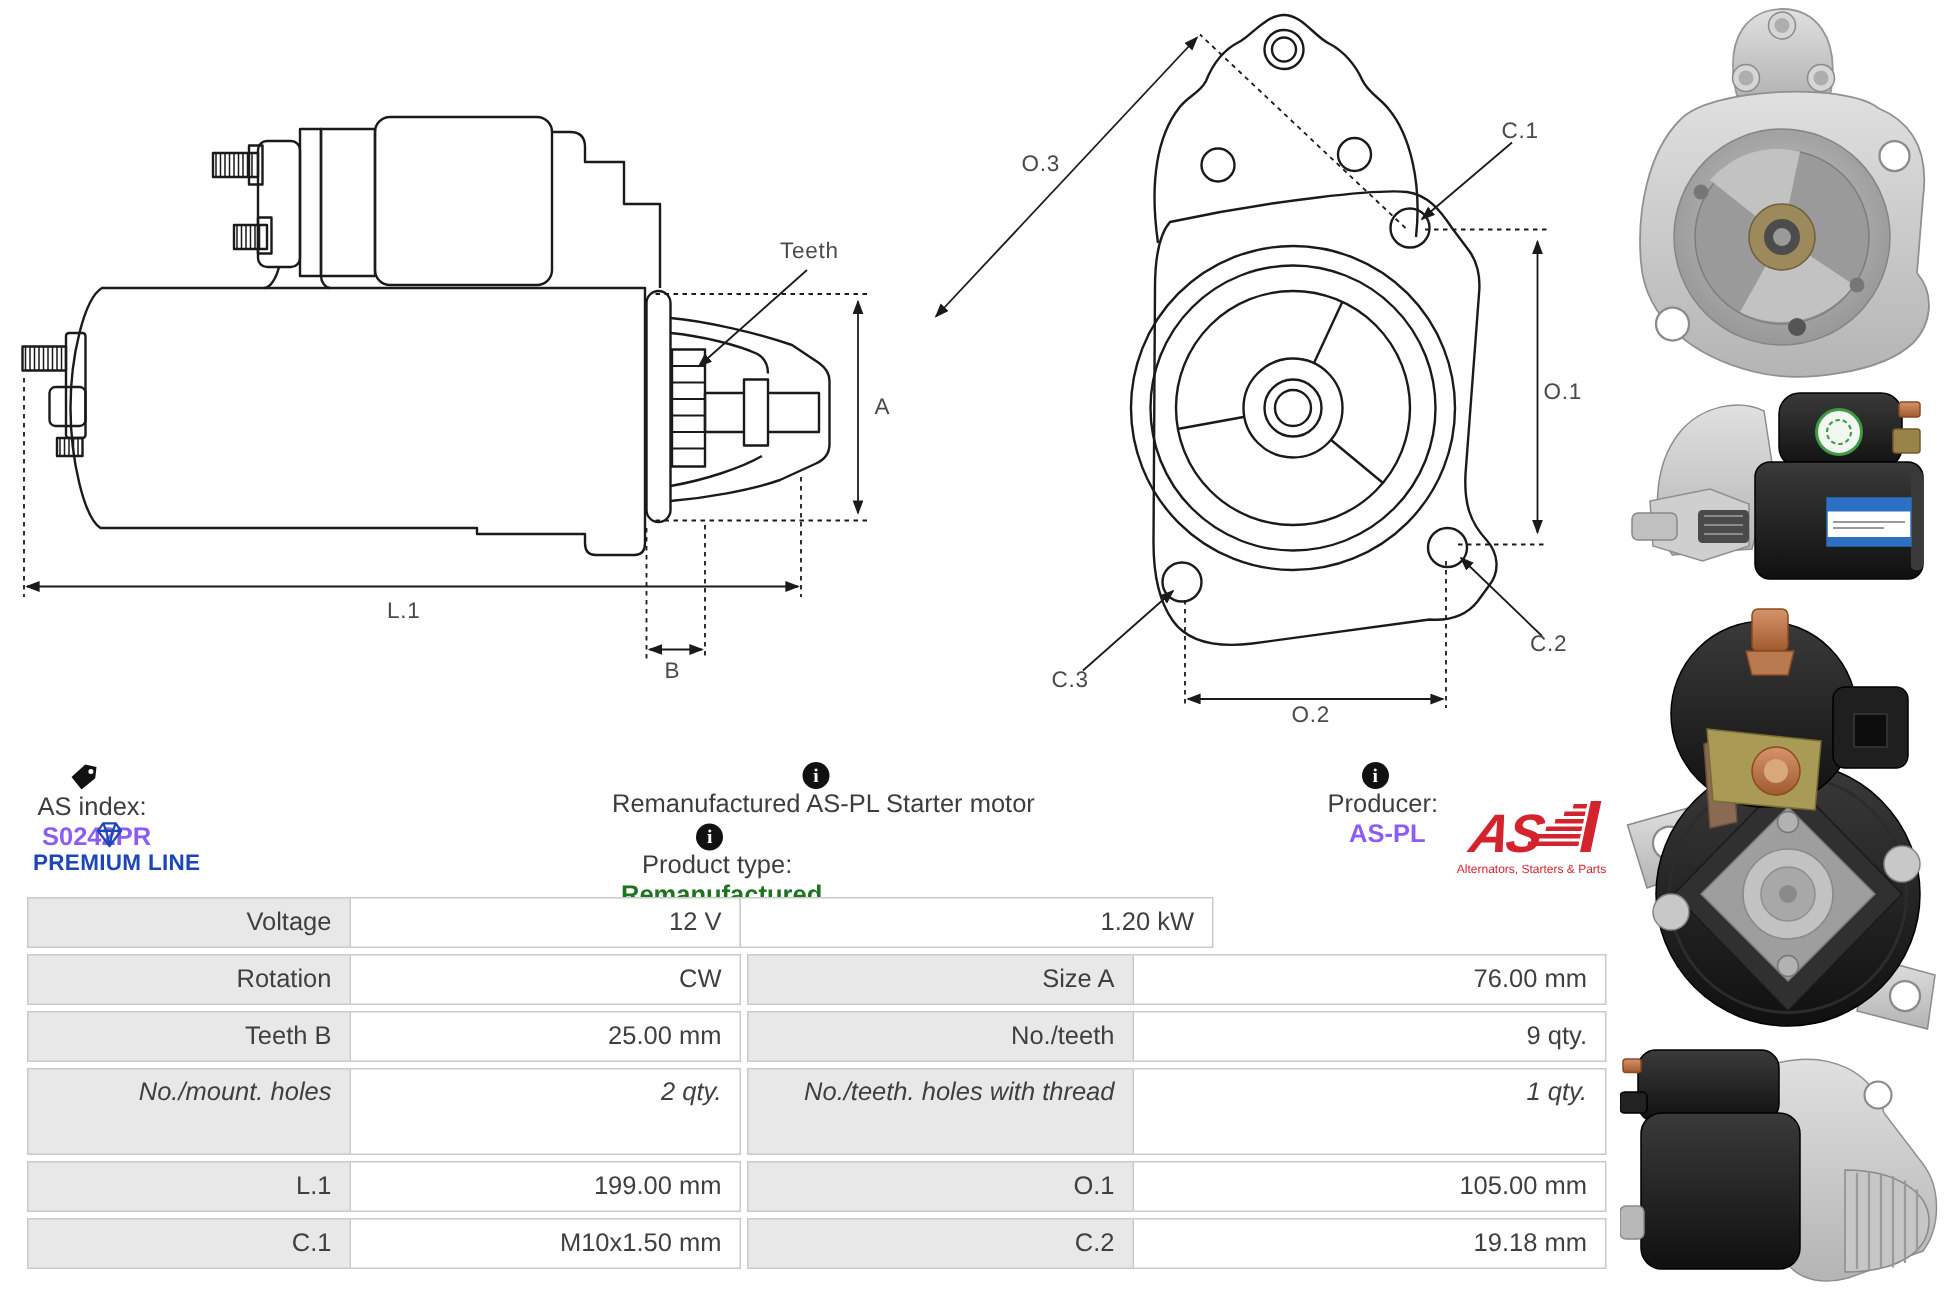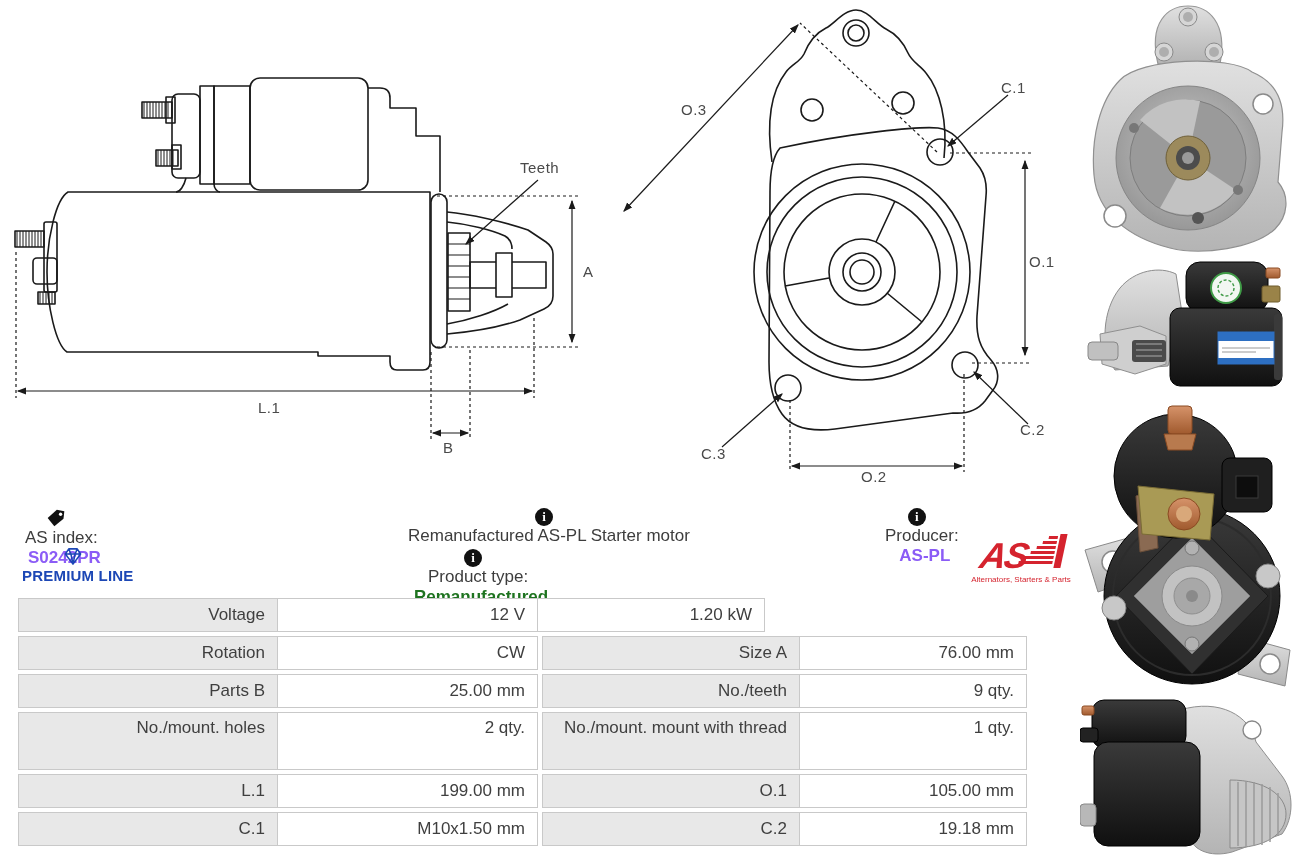--- a/index.html
+++ b/index.html
@@ -16,25 +16,25 @@
   .info-badge{width:18px;height:18px;border-radius:50%;background:#111;color:#fff;
       display:inline-flex;align-items:center;justify-content:center;
       font-weight:bold;font-size:13px;font-family:"Liberation Serif",serif;margin-right:10px;flex:0 0 auto;}
   .premium{font-weight:bold;font-size:15px;letter-spacing:.2px;}
   
   .spec{position:absolute;left:18px;top:598px;}
   .srow{display:flex;height:34px;margin-bottom:4px;}
   .srow.tall{height:58px;}
   .cell{box-sizing:border-box;border:1px solid #c9c9c9;display:flex;align-items:center;
         justify-content:flex-end;text-align:right;padding:0 12px 0 8px;font-size:17px;color:#3f3f3f;line-height:1.15;}
-  .srow.tall .cell{align-items:flex-start;padding-top:5px;}
-  .lab1{background:#e8e8e8;width:260px;}
+  .srow.tall .cell{align-items:flex-start;padding-top:5px;font-style:italic;}
+  .lab1{background:#e8e8e8;width:216px;}
   .val1{background:#fff;width:261px;margin-left:-1px;padding-left:22px;}
   .lab2{background:#e8e8e8;width:258px;margin-left:4px;}
-  .val2{background:#fff;width:228px;margin-left:-1px;}
+  .val2{background:#fff;width:316px;margin-left:-1px;}
   
   .photos{position:absolute;left:1080px;top:0;width:216px;}
   .photos svg{display:block;}
 </style>
 </head>
 <body>
 
 <svg class="abs" style="left:0;top:0" width="610" height="460" viewBox="0 0 610 460">
   <defs>
     <marker id="ar1" markerWidth="10" markerHeight="8" refX="7" refY="3" orient="auto-start-reverse">
@@ -205,29 +205,29 @@
     <div class="cell val1">12 V</div>
     <div class="cell val2">1.20 kW</div>
   </div>
   <div class="srow">
     <div class="cell lab1">Rotation</div>
     <div class="cell val1">CW</div>
     <div class="cell lab2">Size A</div>
     <div class="cell val2">76.00 mm</div>
   </div>
   <div class="srow">
-    <div class="cell lab1">Parts B</div>
+    <div class="cell lab1">Teeth B</div>
     <div class="cell val1">25.00 mm</div>
     <div class="cell lab2">No./teeth</div>
     <div class="cell val2">9 qty.</div>
   </div>
   <div class="srow tall">
     <div class="cell lab1">No./mount. holes</div>
     <div class="cell val1">2 qty.</div>
-    <div class="cell lab2">No./mount. mount with thread</div>
+    <div class="cell lab2">No./teeth. holes with thread</div>
     <div class="cell val2">1 qty.</div>
   </div>
   <div class="srow">
     <div class="cell lab1">L.1</div>
     <div class="cell val1">199.00 mm</div>
     <div class="cell lab2">O.1</div>
     <div class="cell val2">105.00 mm</div>
   </div>
   <div class="srow">
     <div class="cell lab1">C.1</div>

